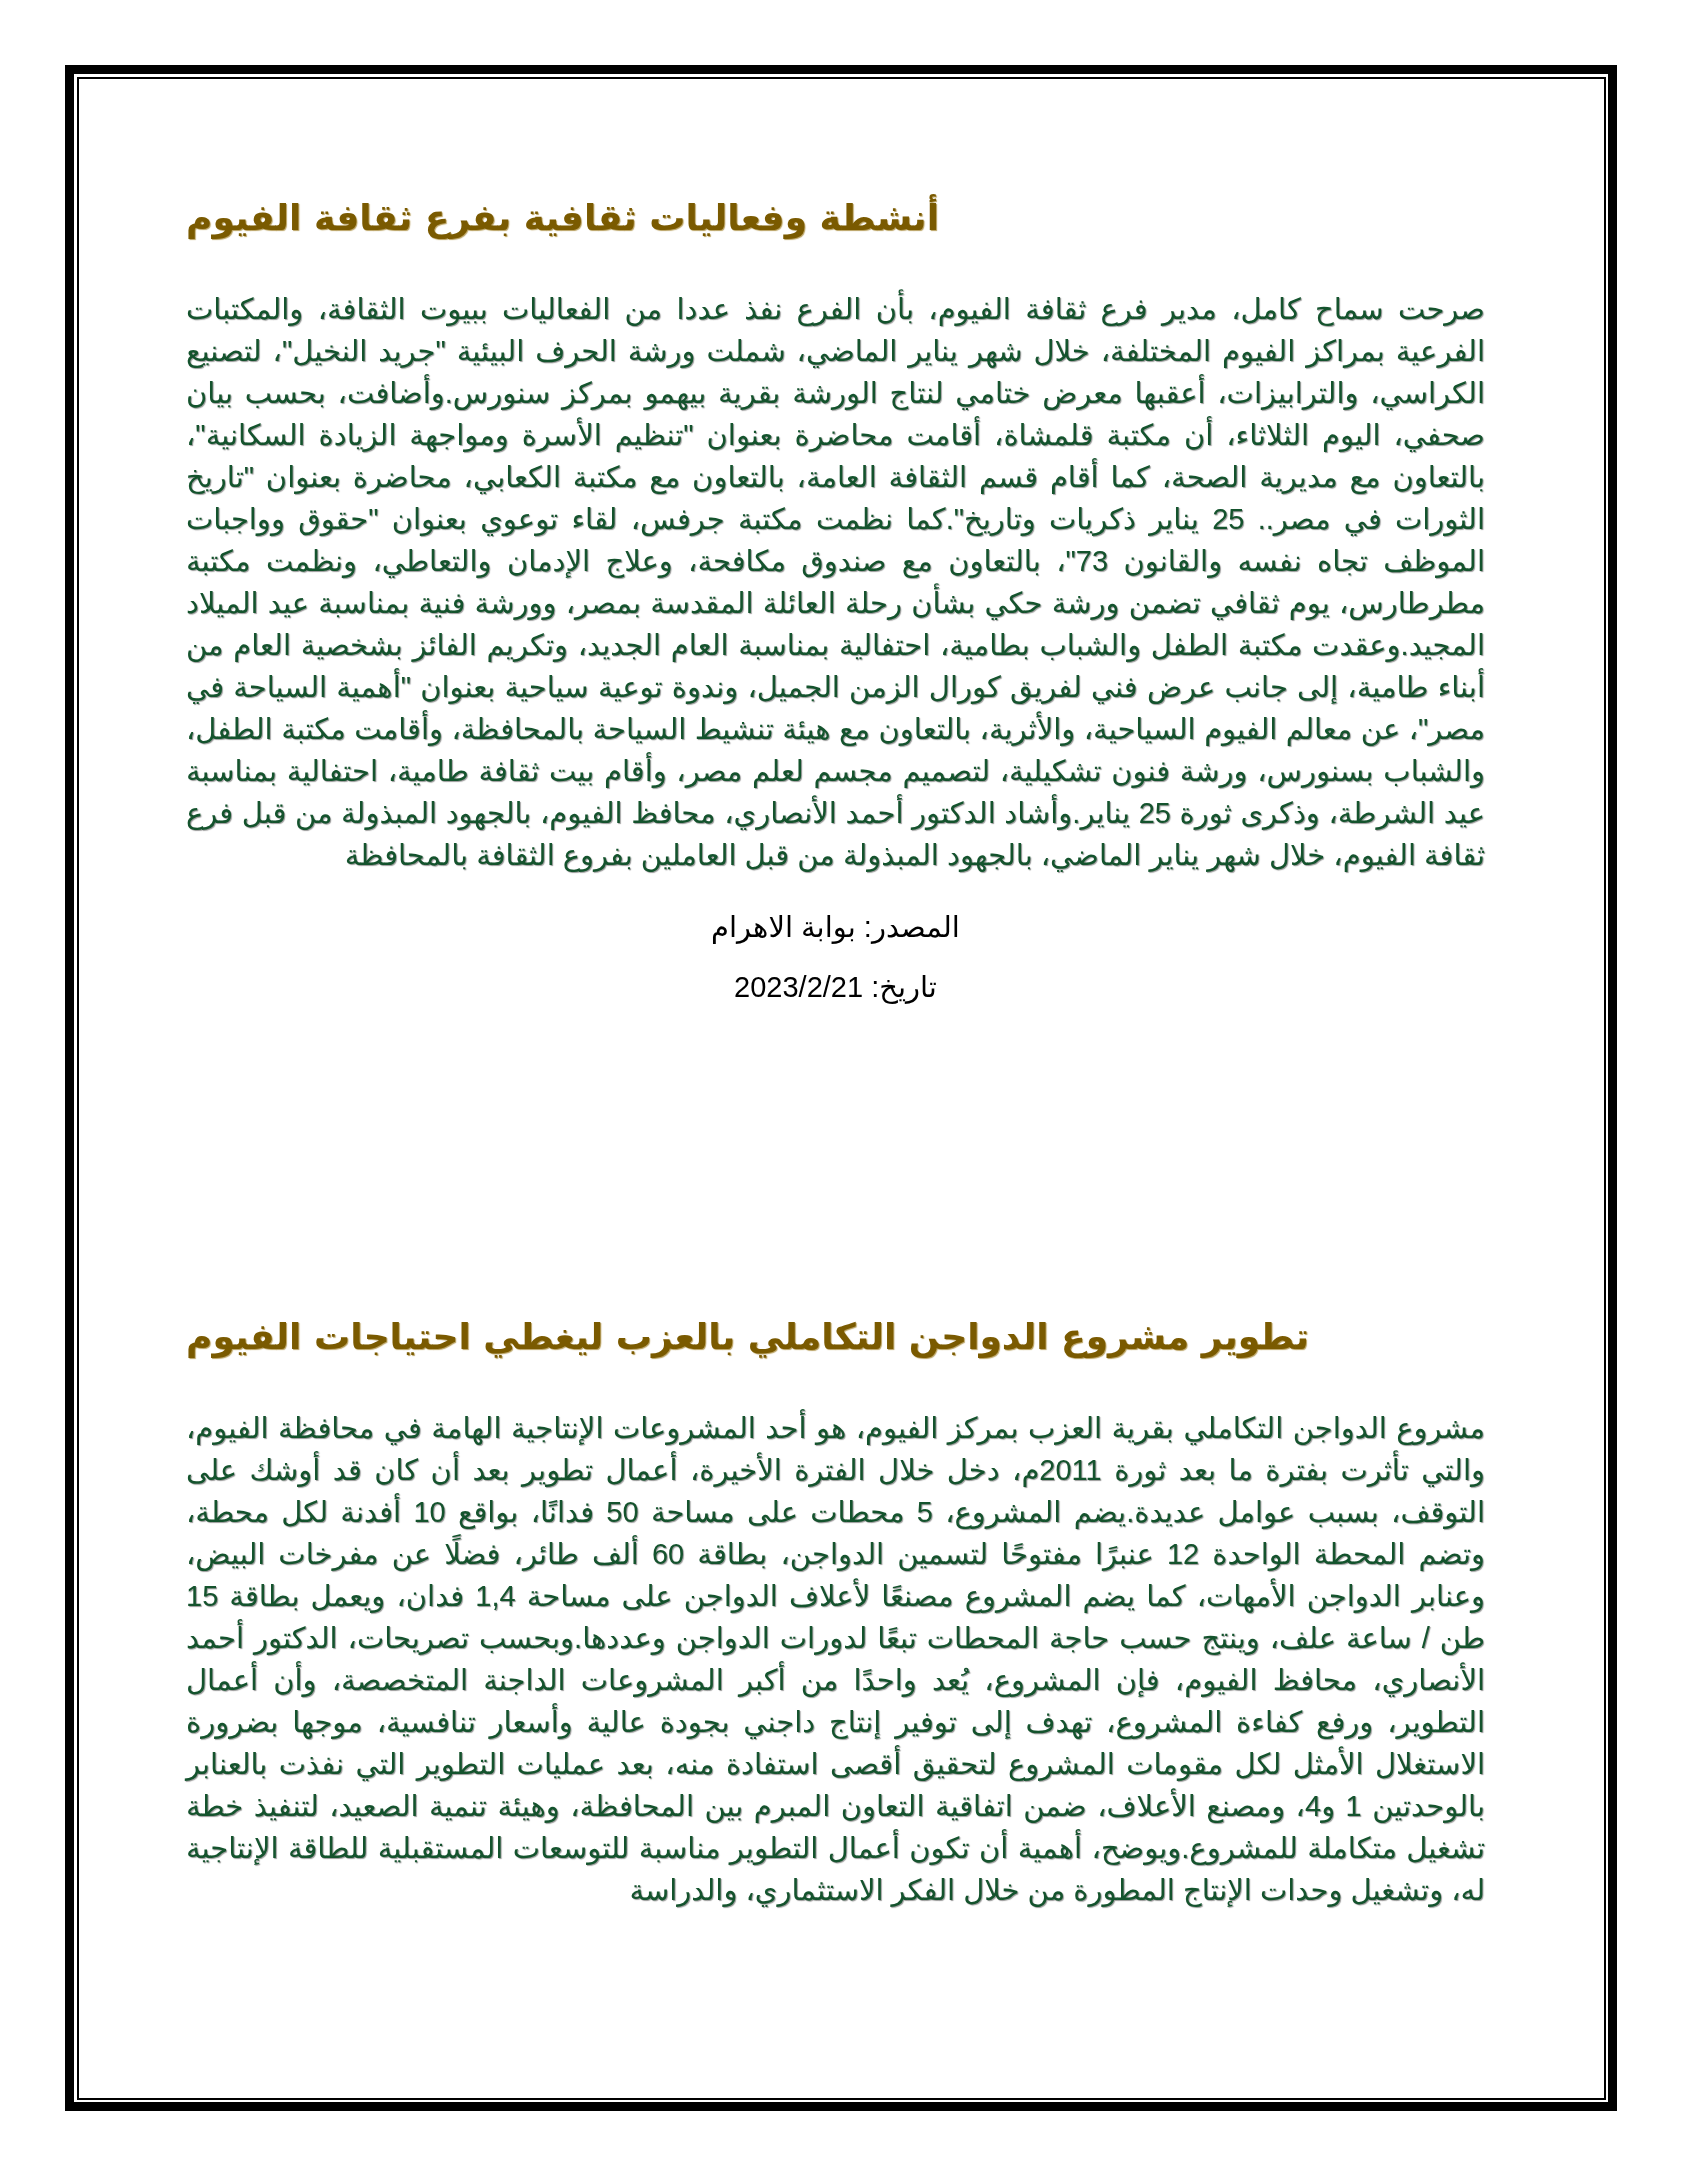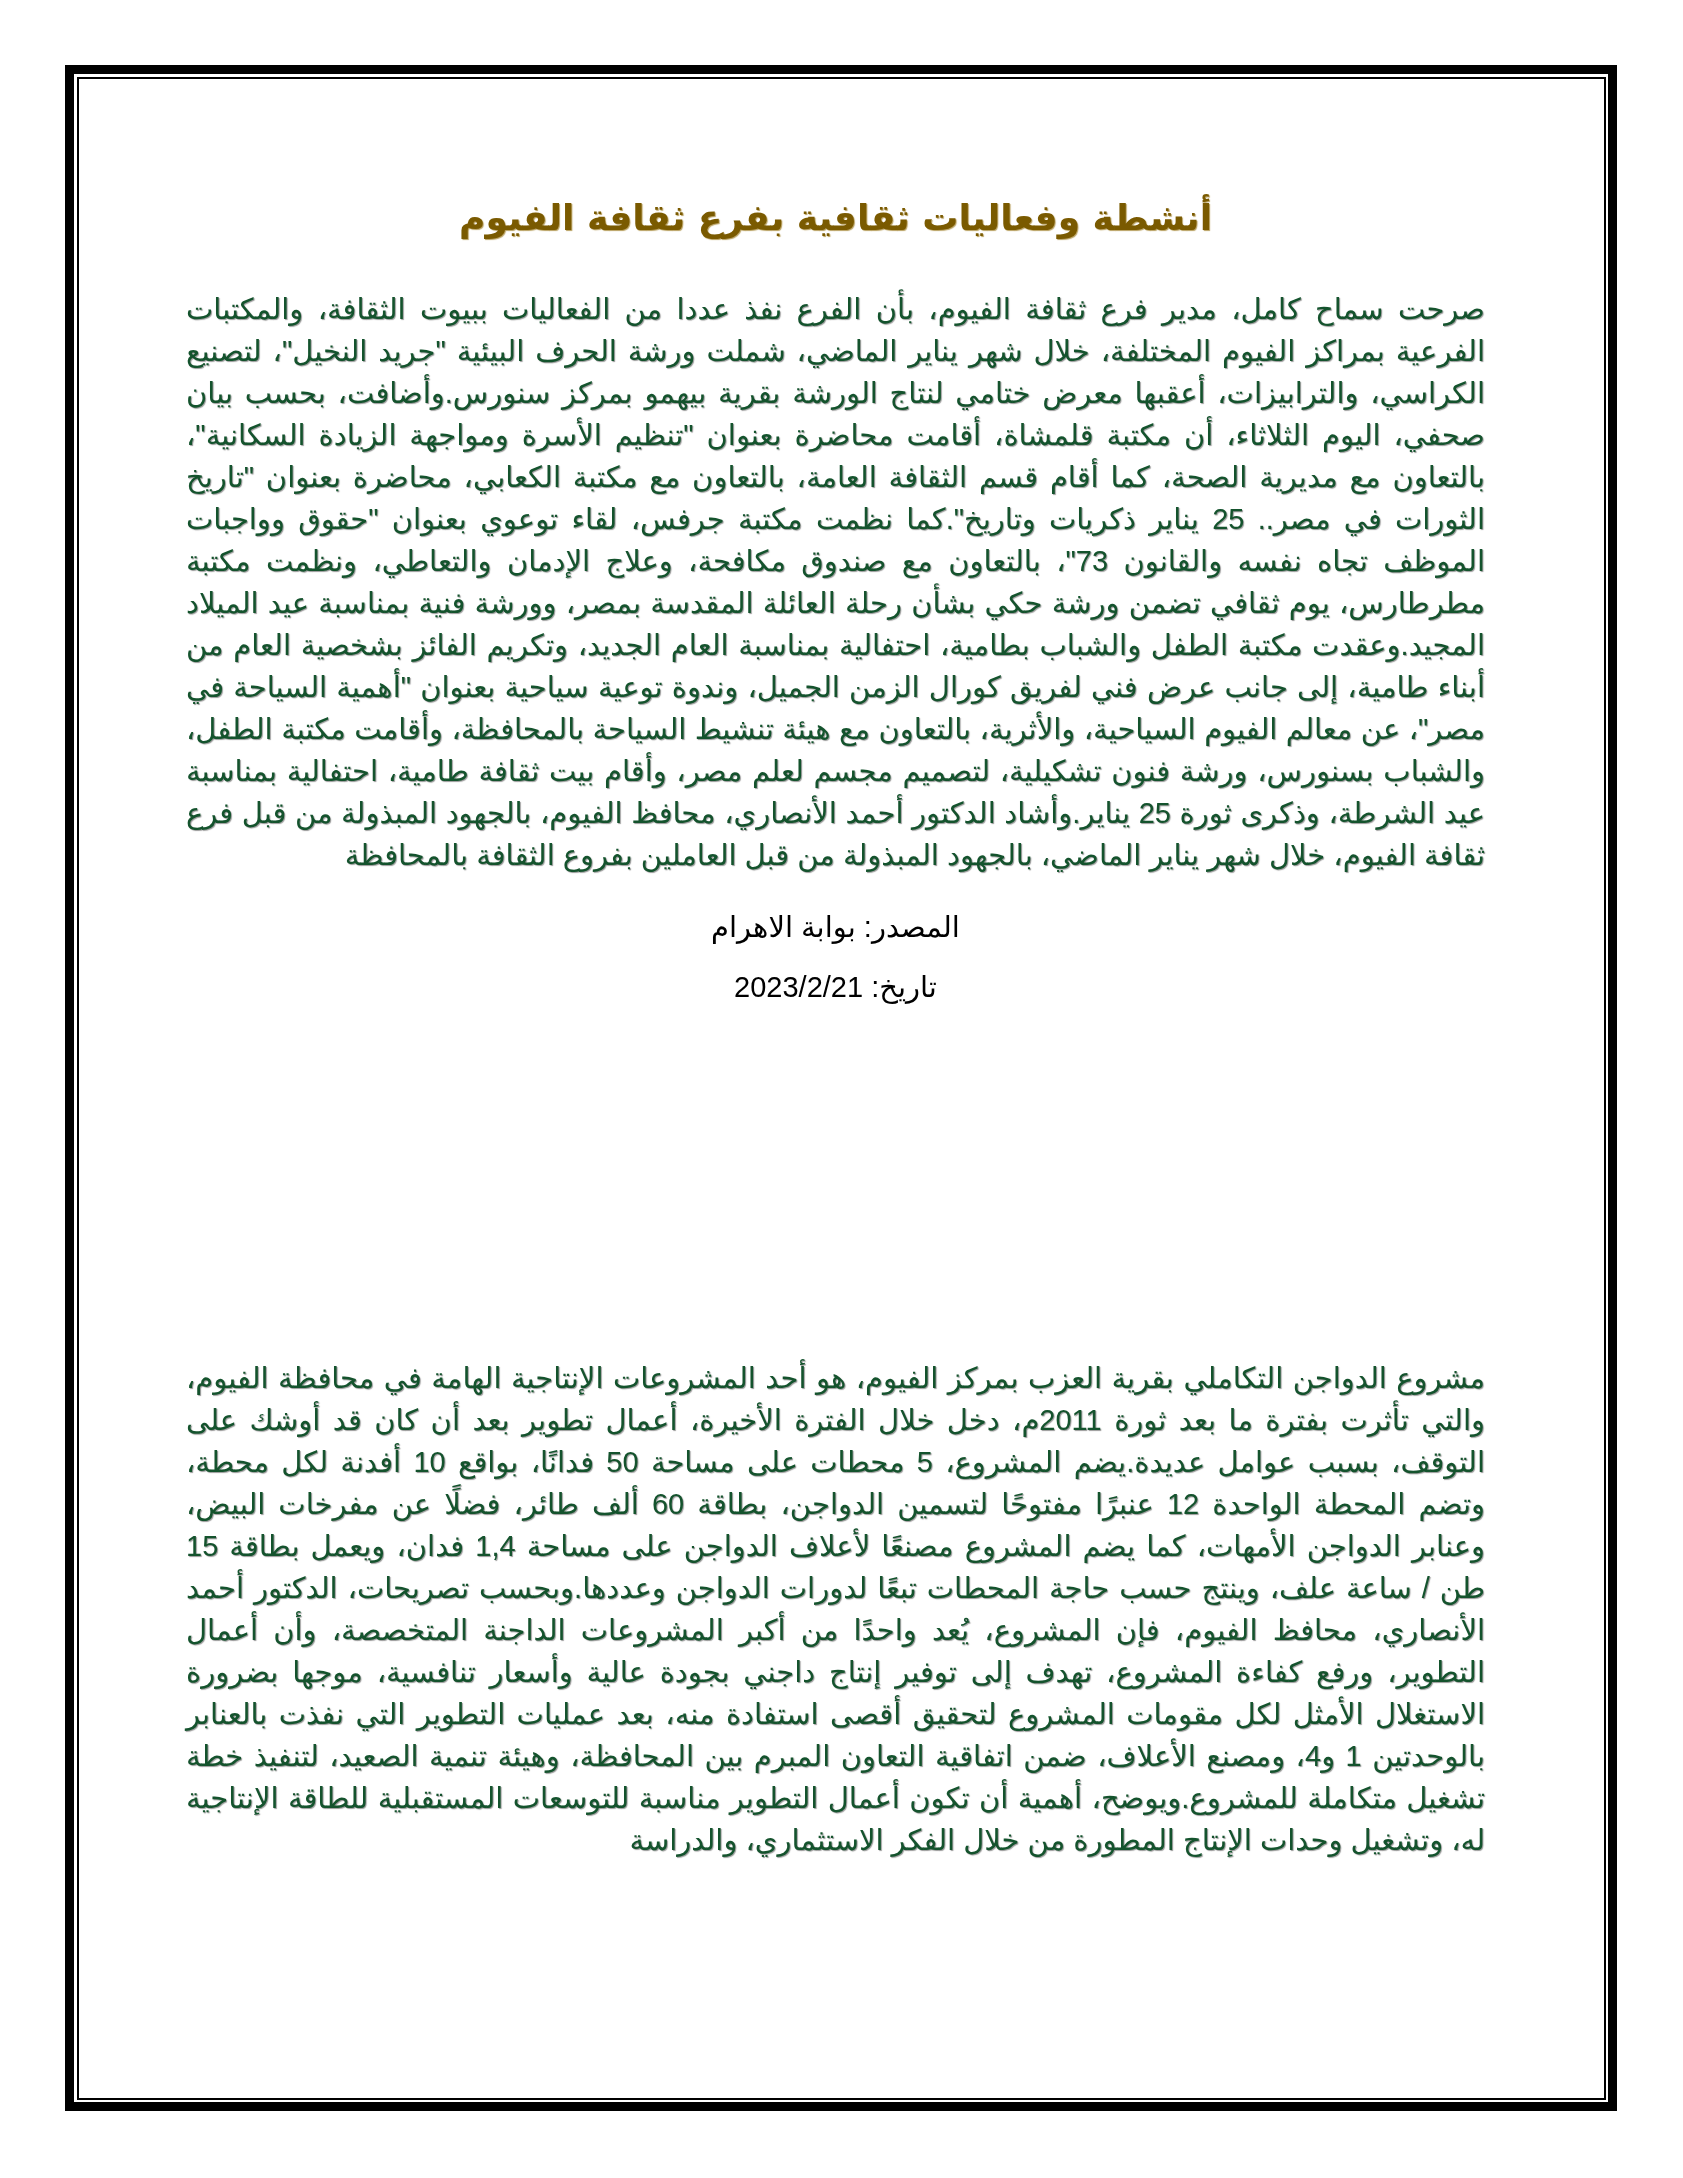--- a/index.html
+++ b/index.html
@@ -8,21 +8,21 @@
     position:absolute; left:65px; top:65px; width:1552px; height:2046px;
     box-sizing:border-box; border:9px solid #000;
   }
   .frame-inner {
     position:absolute; left:77px; top:77px; width:1529px; height:2023px;
     box-sizing:border-box; border:2px solid #000;
   }
   .article { position:absolute; left:186px; width:1299px; direction:rtl; }
   .title {
     font-family:"DejaVu Sans", sans-serif; font-weight:bold;
-    color:#7a5a00; text-align:center; font-size:36px; line-height:50px;
+    color:#7a5a00; text-align:left; font-size:36px; line-height:50px;
     text-shadow:1px 1px 1px #b8a060; margin:0;
   }
   .body-text {
     font-family:"Liberation Sans", sans-serif; font-size:29px; line-height:42px;
     color:#14532d; text-align:justify; text-align-last:right; margin:0;
     text-shadow:1px 1px 1px #999;
   }
   .meta {
     font-family:"Liberation Sans", sans-serif; font-size:29px; line-height:42px;
     color:#000; text-align:center; margin:0;
@@ -41,15 +41,16 @@
 <div class="frame-inner"></div>
 
 <section class="article" id="a1">
   <h1 class="title">أنشطة وفعاليات ثقافية بفرع ثقافة الفيوم</h1>
   <p class="body-text">صرحت سماح كامل، مدير فرع ثقافة الفيوم، بأن الفرع نفذ عددا من الفعاليات ببيوت الثقافة، والمكتبات الفرعية بمراكز الفيوم المختلفة، خلال شهر يناير الماضي، شملت ورشة الحرف البيئية "جريد النخيل"، لتصنيع الكراسي، والترابيزات، أعقبها معرض ختامي لنتاج الورشة بقرية بيهمو بمركز سنورس.وأضافت، بحسب بيان صحفي، اليوم الثلاثاء، أن مكتبة قلمشاة، أقامت محاضرة بعنوان "تنظيم الأسرة ومواجهة الزيادة السكانية"، بالتعاون مع مديرية الصحة، كما أقام قسم الثقافة العامة، بالتعاون مع مكتبة الكعابي، محاضرة بعنوان "تاريخ الثورات في مصر.. 25 يناير ذكريات وتاريخ".كما نظمت مكتبة جرفس، لقاء توعوي بعنوان "حقوق وواجبات الموظف تجاه نفسه والقانون 73"، بالتعاون مع صندوق مكافحة، وعلاج الإدمان والتعاطي، ونظمت مكتبة مطرطارس، يوم ثقافي تضمن ورشة حكي بشأن رحلة العائلة المقدسة بمصر، وورشة فنية بمناسبة عيد الميلاد المجيد.وعقدت مكتبة الطفل والشباب بطامية، احتفالية بمناسبة العام الجديد، وتكريم الفائز بشخصية العام من أبناء طامية، إلى جانب عرض فني لفريق كورال الزمن الجميل، وندوة توعية سياحية بعنوان "أهمية السياحة في مصر"، عن معالم الفيوم السياحية، والأثرية، بالتعاون مع هيئة تنشيط السياحة بالمحافظة، وأقامت مكتبة الطفل، والشباب بسنورس، ورشة فنون تشكيلية، لتصميم مجسم لعلم مصر، وأقام بيت ثقافة طامية، احتفالية بمناسبة عيد الشرطة، وذكرى ثورة 25 يناير.وأشاد الدكتور أحمد الأنصاري، محافظ الفيوم، بالجهود المبذولة من قبل فرع ثقافة الفيوم، خلال شهر يناير الماضي، بالجهود المبذولة من قبل العاملين بفروع الثقافة بالمحافظة</p>
   <p class="meta source">المصدر: بوابة الاهرام</p>
   <p class="meta date">تاريخ: 2023/2/21</p>
 </section>
 
 <section class="article" id="a2">
+  <h1 class="title">تطوير مشروع الدواجن التكاملي بالعزب ليغطي احتياجات الفيوم</h1>
   <p class="body-text">مشروع الدواجن التكاملي بقرية العزب بمركز الفيوم، هو أحد المشروعات الإنتاجية الهامة في محافظة الفيوم، والتي تأثرت بفترة ما بعد ثورة 2011م، دخل خلال الفترة الأخيرة، أعمال تطوير بعد أن كان قد أوشك على التوقف، بسبب عوامل عديدة.يضم المشروع، 5 محطات على مساحة 50 فدانًا، بواقع 10 أفدنة لكل محطة، وتضم المحطة الواحدة 12 عنبرًا مفتوحًا لتسمين الدواجن، بطاقة 60 ألف طائر، فضلًا عن مفرخات البيض، وعنابر الدواجن الأمهات، كما يضم المشروع مصنعًا لأعلاف الدواجن على مساحة 1,4 فدان، ويعمل بطاقة 15 طن / ساعة علف، وينتج حسب حاجة المحطات تبعًا لدورات الدواجن وعددها.وبحسب تصريحات، الدكتور أحمد الأنصاري، محافظ الفيوم، فإن المشروع، يُعد واحدًا من أكبر المشروعات الداجنة المتخصصة، وأن أعمال التطوير، ورفع كفاءة المشروع، تهدف إلى توفير إنتاج داجني بجودة عالية وأسعار تنافسية، موجها بضرورة الاستغلال الأمثل لكل مقومات المشروع لتحقيق أقصى استفادة منه، بعد عمليات التطوير التي نفذت بالعنابر بالوحدتين 1 و4، ومصنع الأعلاف، ضمن اتفاقية التعاون المبرم بين المحافظة، وهيئة تنمية الصعيد، لتنفيذ خطة تشغيل متكاملة للمشروع.ويوضح، أهمية أن تكون أعمال التطوير مناسبة للتوسعات المستقبلية للطاقة الإنتاجية له، وتشغيل وحدات الإنتاج المطورة من خلال الفكر الاستثماري، والدراسة</p>
 </section>
 
 
 </body></html>

